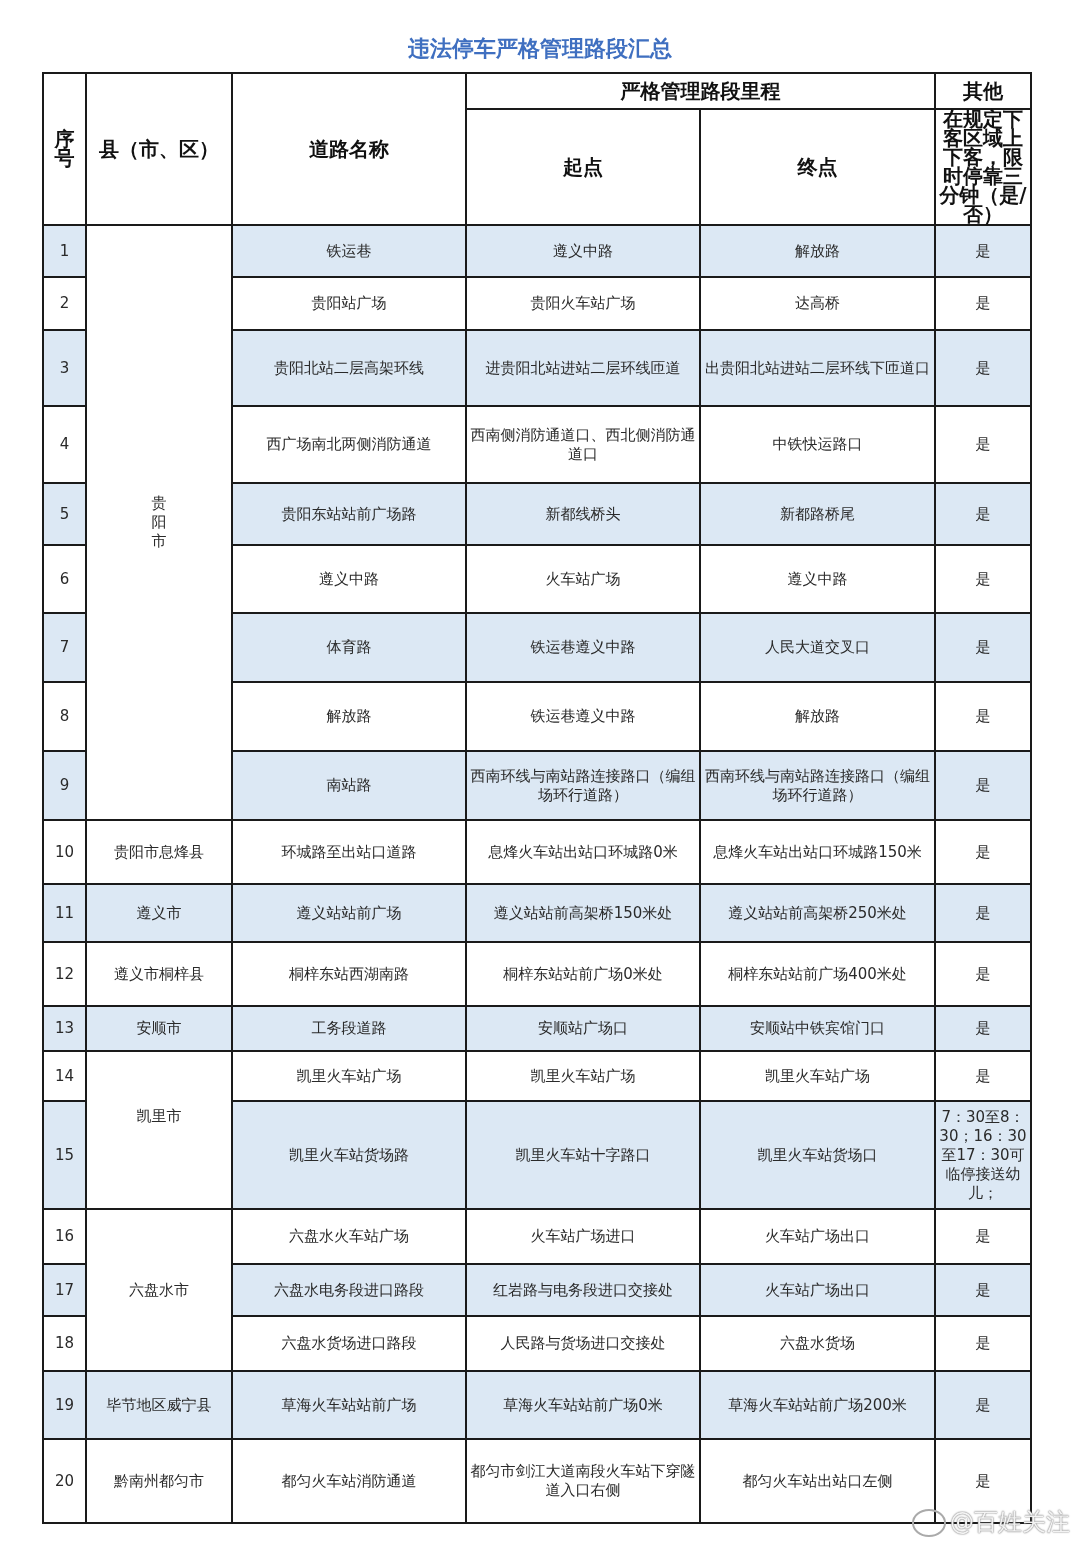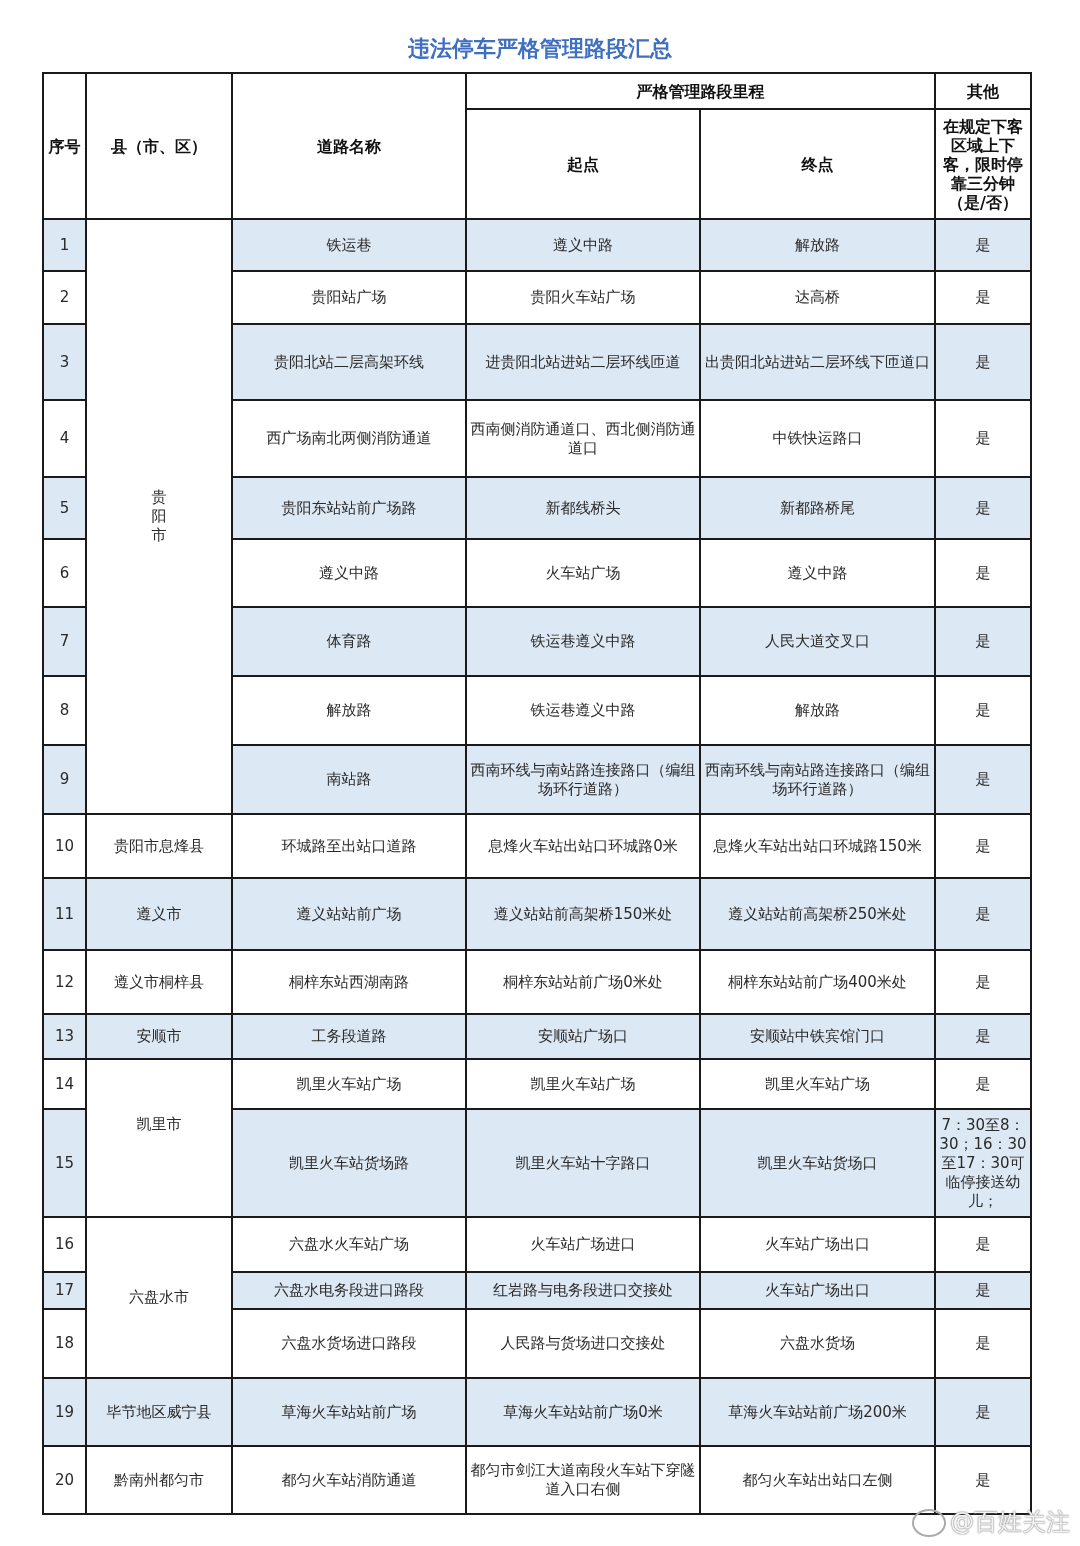--- a/index.html
+++ b/index.html
@@ -7,21 +7,21 @@
          font-family: "DejaVu Sans", "Liberation Sans", sans-serif; color: #222; }
   .title { position: absolute; top: 34px; left: 0; width: 1080px; text-align: center;
            font-family: "DejaVu Serif", "Liberation Serif", serif; font-weight: bold;
            font-size: 22px; color: #3f6fc0; letter-spacing: 0px; }
   table.sheet { position: absolute; top: 72px; left: 42px; width: 988px;
            border-collapse: collapse; table-layout: fixed; }
   table.sheet td, table.sheet th { border: 2px solid #1a1a1a; text-align: center;
            vertical-align: middle; font-size: 15px; line-height: 19px; padding: 0 3px;
            font-weight: normal; color: #2a2a2a; }
   table.sheet th { font-family: "DejaVu Serif", "Liberation Serif", serif; font-weight: bold;
-           font-size: 16px; color: #111; border-radius: 13px; }
+           font-size: 20px; color: #111; border-radius: 13px; }
   th.small { font-size: 12px; line-height: 18px; font-weight: bold; padding: 0 4px; }
   tr.blue td.c { background: #dce8f4; }
   td.county { font-weight: bold; color: #111; font-size: 15px; }
   td.county-vert { font-weight: bold; font-size: 20px; line-height: 50px; color: #111; }
   td.note { font-size: 14px; line-height: 18px; padding: 0 6px; }
   .watermark { position: absolute; right: 10px; bottom: 8px; font-size: 24px;
            color: rgba(255,255,255,0.9); text-shadow: 0 0 2px #888, 0 0 1px #666; }
   .watermark .weibo { display: inline-block; width: 30px; height: 24px; border: 2px solid #aaa;
            border-radius: 50%; vertical-align: middle; margin-right: 4px; }
 </style>
@@ -123,21 +123,21 @@
       <td class="c">是</td>
     </tr>
     <tr style="height:64px">
       <td class="c">10</td>
       <td class="c county">贵阳市息烽县</td>
       <td class="c">环城路至出站口道路</td>
       <td class="c">息烽火车站出站口环城路0米</td>
       <td class="c">息烽火车站出站口环城路150米</td>
       <td class="c">是</td>
     </tr>
-    <tr class="blue" style="height:72px">
+    <tr class="blue" style="height:58px">
       <td class="c">11</td>
       <td class="c county">遵义市</td>
       <td class="c">遵义站站前广场</td>
       <td class="c">遵义站站前高架桥150米处</td>
       <td class="c">遵义站站前高架桥250米处</td>
       <td class="c">是</td>
     </tr>
     <tr style="height:64px">
       <td class="c">12</td>
       <td class="c county">遵义市桐梓县</td>
@@ -170,43 +170,43 @@
       <td class="c note">7：30至8：30；16：30至17：30可临停接送幼儿；</td>
     </tr>
     <tr style="height:55px">
       <td class="c">16</td>
       <td rowspan="3" class="county">六盘水市</td>
       <td class="c">六盘水火车站广场</td>
       <td class="c">火车站广场进口</td>
       <td class="c">火车站广场出口</td>
       <td class="c">是</td>
     </tr>
-    <tr class="blue" style="height:37px">
+    <tr class="blue" style="height:52px">
       <td class="c">17</td>
       <td class="c">六盘水电务段进口路段</td>
       <td class="c">红岩路与电务段进口交接处</td>
       <td class="c">火车站广场出口</td>
       <td class="c">是</td>
     </tr>
-    <tr style="height:69px">
+    <tr style="height:55px">
       <td class="c">18</td>
       <td class="c">六盘水货场进口路段</td>
       <td class="c">人民路与货场进口交接处</td>
       <td class="c">六盘水货场</td>
       <td class="c">是</td>
     </tr>
     <tr class="blue" style="height:68px">
       <td class="c">19</td>
       <td class="c county">毕节地区威宁县</td>
       <td class="c">草海火车站站前广场</td>
       <td class="c">草海火车站站前广场0米</td>
       <td class="c">草海火车站站前广场200米</td>
       <td class="c">是</td>
     </tr>
-    <tr style="height:68px">
+    <tr style="height:84px">
       <td class="c">20</td>
       <td class="c county">黔南州都匀市</td>
       <td class="c">都匀火车站消防通道</td>
       <td class="c">都匀市剑江大道南段火车站下穿隧道入口右侧</td>
       <td class="c">都匀火车站出站口左侧</td>
       <td class="c">是</td>
     </tr>
   </tbody>
 </table>
 

